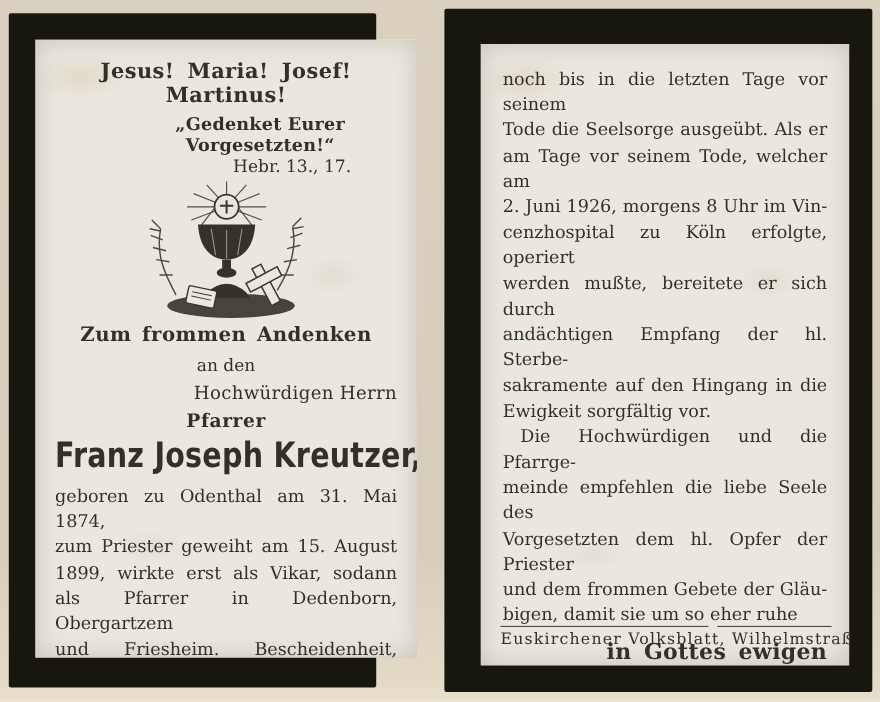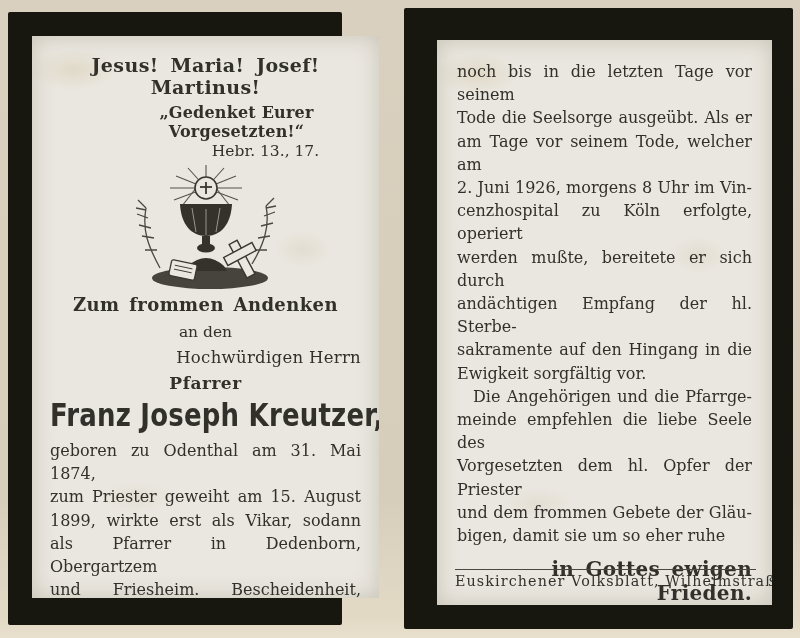--- a/index.html
+++ b/index.html
@@ -146,21 +146,21 @@
         <div class="tline">Tode die Seelsorge ausgeübt. Als er</div>
         <div class="tline">am Tage vor seinem Tode, welcher am</div>
         <div class="tline">2. Juni 1926, morgens 8 Uhr im Vin-</div>
         <div class="tline">cenzhospital zu Köln erfolgte, operiert</div>
         <div class="tline">werden mußte, bereitete er sich durch</div>
         <div class="tline">andächtigen Empfang der hl. Sterbe-</div>
         <div class="tline">sakramente auf den Hingang in die</div>
         <div class="tline lastline">Ewigkeit sorgfältig vor.</div>
       </div>
     <div class="para indent-first">
-        <div class="tline firstline">Die Angehörigen und die Pfarrge-</div>
+        <div class="tline firstline">Die Hochwürdigen und die Pfarrge-</div>
         <div class="tline">meinde empfehlen die liebe Seele des</div>
         <div class="tline">Vorgesetzten dem hl. Opfer der Priester</div>
         <div class="tline">und dem frommen Gebete der Gläu-</div>
         <div class="tline lastline">bigen, damit sie um so eher ruhe</div>
       </div>
     <div class="closing">in Gottes ewigen Frieden.</div>
     <div class="divider"></div>
 
     <div class="prayers">
       <div class="prayer">

